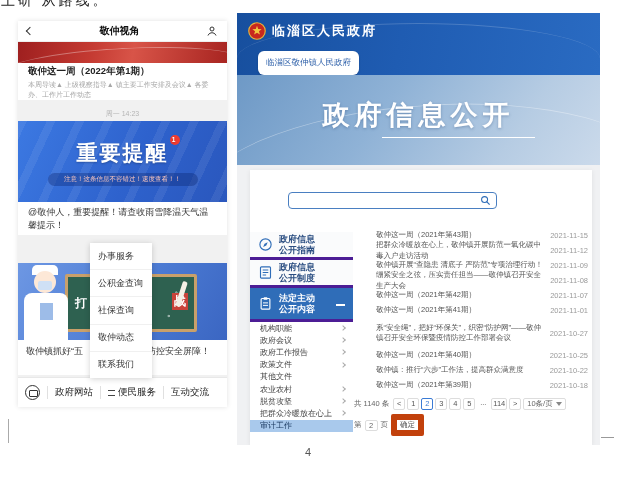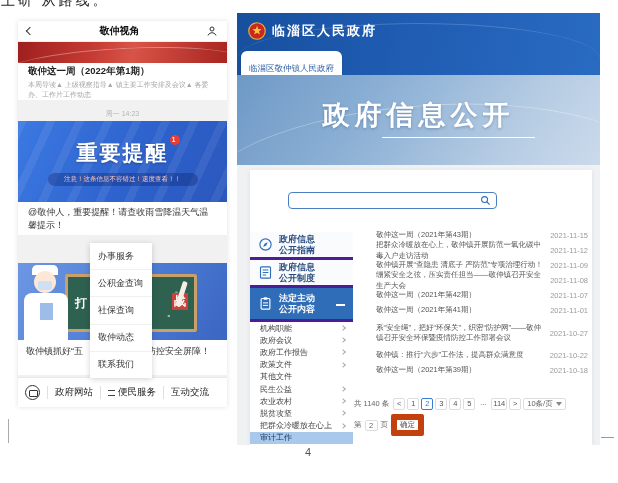--- a/index.html
+++ b/index.html
@@ -62,21 +62,21 @@
   .p-menu-item:last-child { border-bottom:none; }
 
   
   .site { position:absolute; left:237px; top:13px; width:363px; height:432px; overflow:hidden; background:#f0f1f3; }
   .s-header { position:absolute; left:0; top:0; width:100%; height:62px;
       background:linear-gradient(100deg,#174f9e 0%,#1f5cb2 45%,#2a6bc2 100%); }
   .s-header::after { content:""; position:absolute; left:0; top:10px; width:100%; height:70px; border-radius:50%;
       border-top:1px solid rgba(255,255,255,.18); }
   .s-brand { position:absolute; left:11px; top:9px; display:flex; align-items:center; gap:6px; }
   .s-name { color:#fff; font-size:13px; font-weight:bold; letter-spacing:2px; }
-  .s-tag { position:absolute; left:4px; top:38px; background:#fff; border-radius:6px; padding:12px 8px; font-size:8.5px; color:#2b5ea8; box-shadow:0 1px 2px rgba(0,0,0,.2); }
+  .s-tag { position:absolute; left:21px; top:38px; background:#fff; border-radius:6px; padding:6px 8px; font-size:8.5px; color:#2b5ea8; box-shadow:0 1px 2px rgba(0,0,0,.2); }
   .s-banner { position:absolute; left:0; top:62px; width:100%; height:90px;
       background:linear-gradient(125deg,#6e99c6 0%,#8fb2d6 40%,#b6cce3 75%,#cbdaeb 100%); overflow:hidden; }
   .s-banner::before { content:""; position:absolute; left:-40px; top:30px; width:460px; height:160px; border-radius:50%;
       border-top:1px solid rgba(255,255,255,.35); transform:rotate(-4deg); }
   .s-banner-title { position:absolute; left:0; top:22px; width:100%; text-align:center; color:#fff; font-size:27px; font-weight:bold; letter-spacing:5px; text-shadow:0 1px 3px rgba(30,60,110,.35); }
   .s-underline { position:absolute; left:145px; top:62px; width:153px; height:1px; background:#fff; }
   .s-card { position:absolute; left:13px; top:157px; width:342px; height:275px; background:#fff; box-shadow:0 1px 5px rgba(0,0,0,.08); }
   .s-search { position:absolute; left:38px; top:22px; width:209px; height:17px; border:1px solid #4a7fc1; border-radius:4px; background:#fff; display:flex; align-items:center; }
   .s-search input { flex:1; border:none; outline:none; height:100%; font-size:9px; padding:0 5px; background:transparent; }
   .s-search .mag { flex:none; margin-right:5px; }
@@ -269,24 +269,20 @@
             <span class="chev"></span>
           </div>
         <div class="subitem">
             <span class="sl">政策文件</span>
             <span class="chev"></span>
           </div>
         <div class="subitem">
             <span class="sl">其他文件</span>
           </div>
         <div class="subitem">
-            <span class="sl">民生公益</span>
-            <span class="chev"></span>
-          </div>
-        <div class="subitem">
             <span class="sl">农业农村</span>
             <span class="chev"></span>
           </div>
         <div class="subitem">
             <span class="sl">脱贫攻坚</span>
             <span class="chev"></span>
           </div>
         <div class="subitem">
             <span class="sl">把群众冷暖放在心上</span>
             <span class="chev"></span>
@@ -317,20 +313,24 @@
             <span class="ti">敬仲这一周（2021年第42期）</span>
             <span class="da">2021-11-07</span>
           </div>
         <div class="lrow">
             <span class="ti">敬仲这一周（2021年第41期）</span>
             <span class="da">2021-11-01</span>
           </div>
         <div class="lrow tall">
             <span class="ti">系“安全绳”，把好“环保关”，织密“防护网”——敬仲镇召开安全环保暨疫情防控工作部署会议</span>
             <span class="da">2021-10-27</span>
+          </div>
+        <div class="lrow">
+            <span class="ti">敬仲这一周（2021年第40期）</span>
+            <span class="da">2021-10-25</span>
           </div>
         <div class="lrow">
             <span class="ti">敬仲镇：推行“六步”工作法，提高群众满意度</span>
             <span class="da">2021-10-22</span>
           </div>
         <div class="lrow">
             <span class="ti">敬仲这一周（2021年第39期）</span>
             <span class="da">2021-10-18</span>
           </div>
       </div>

